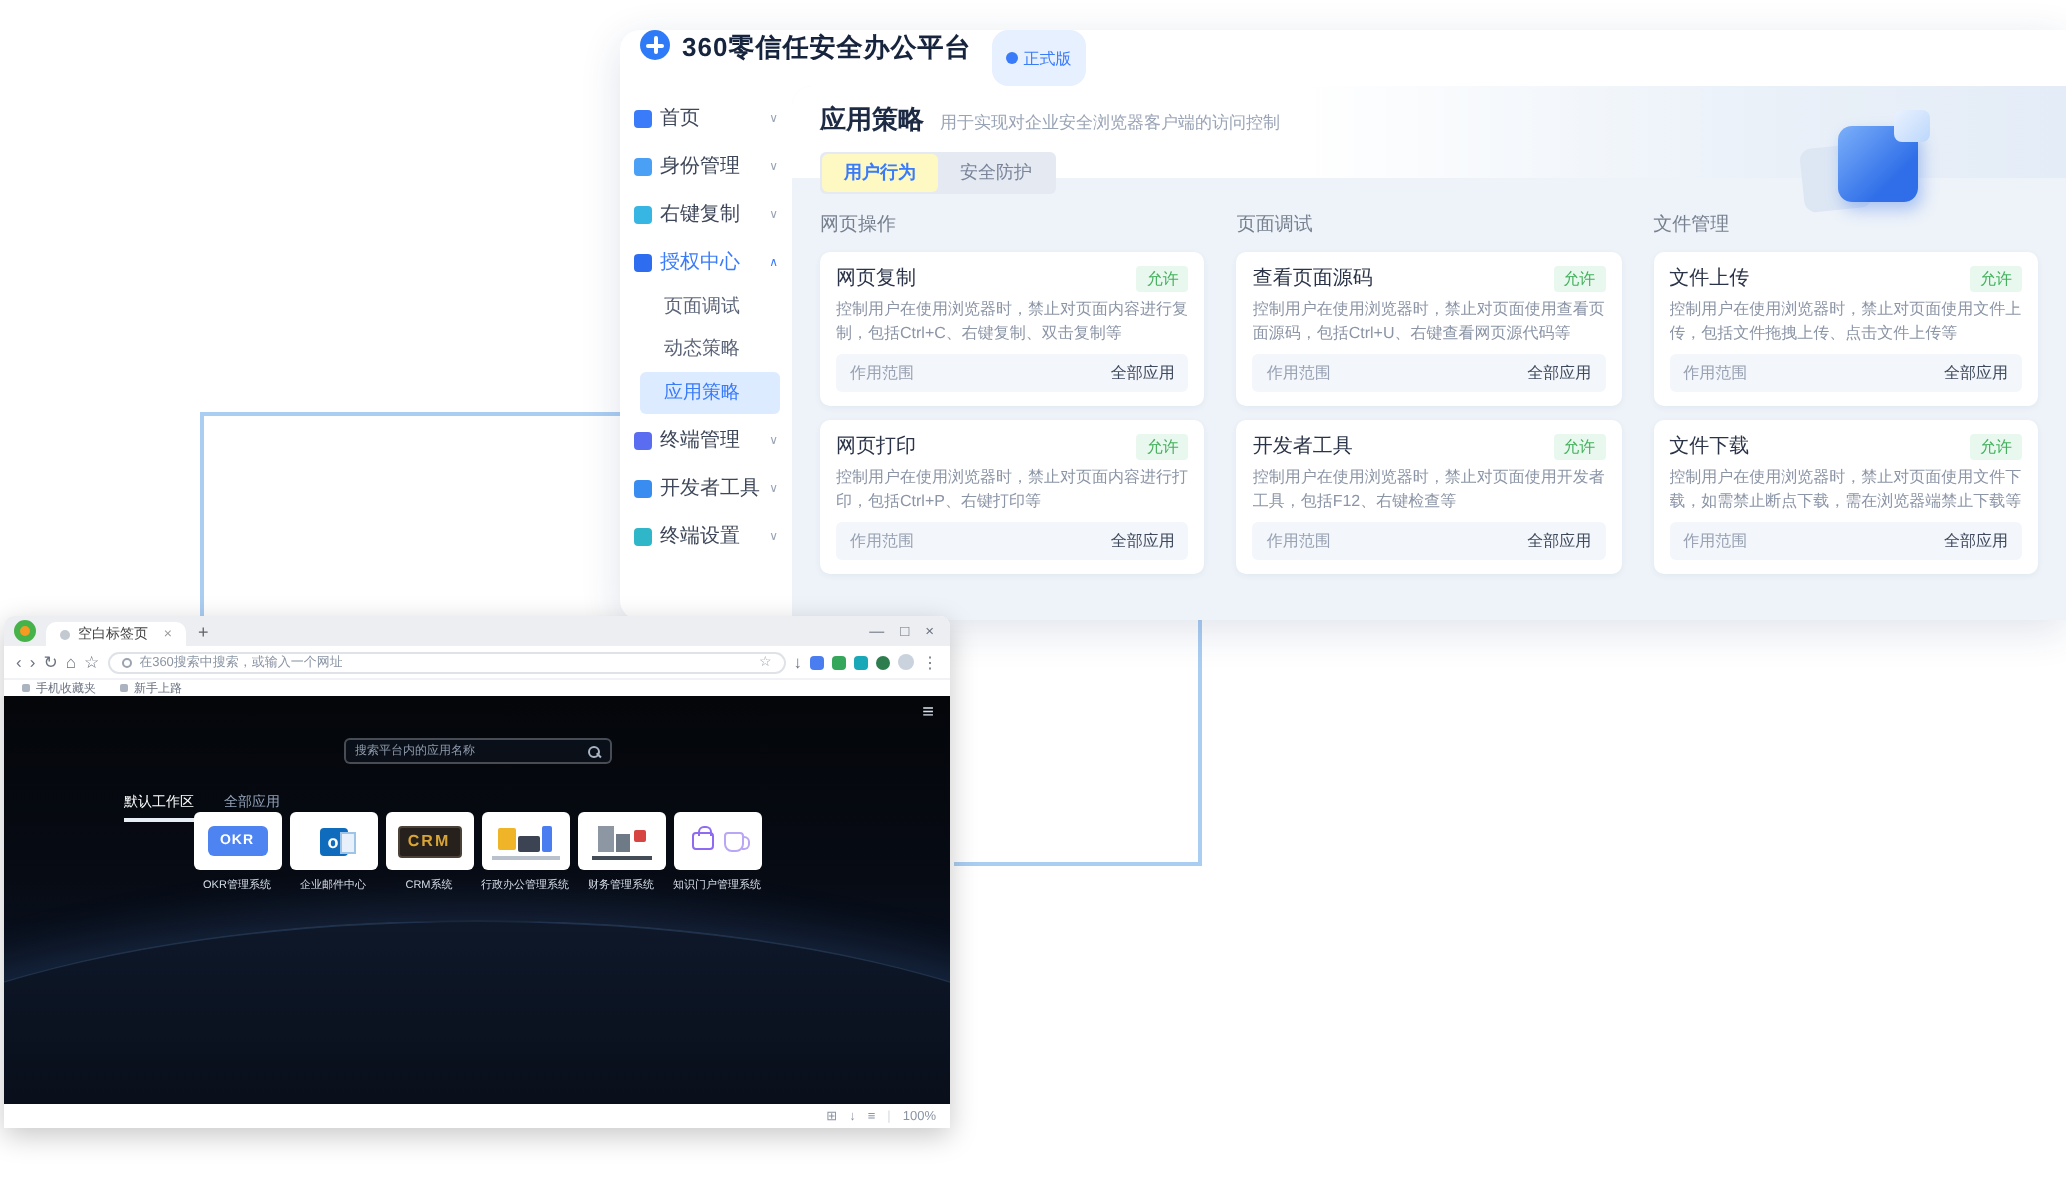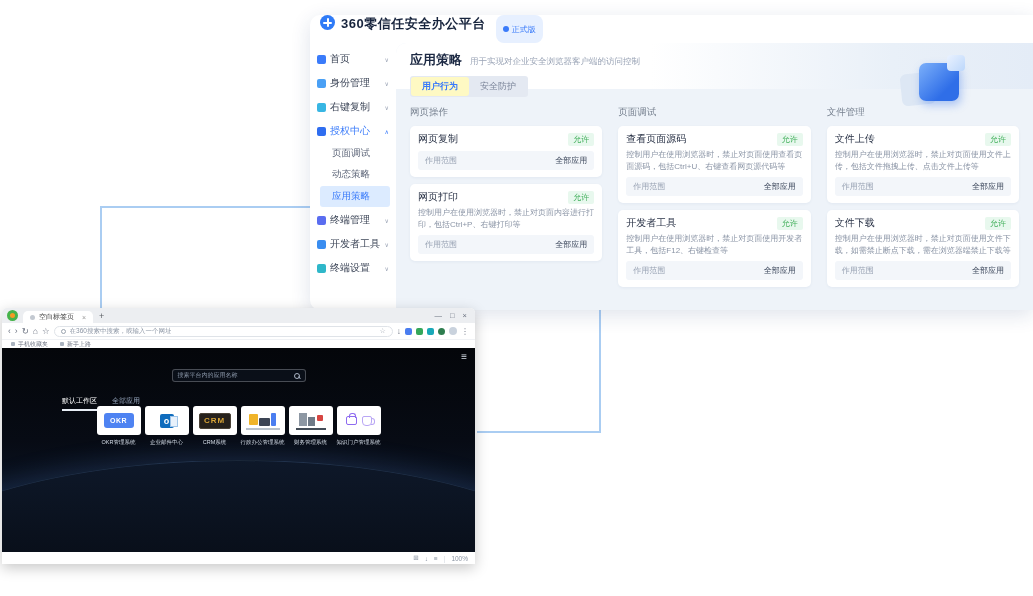--- a/index.html
+++ b/index.html
@@ -239,20 +239,21 @@
 
       <div class="columns">
 
         <div class="col">
           <div class="col-title">网页操作</div>
           <div class="card">
             <div class="card-top">
               <span class="card-title">网页复制</span>
               <span class="badge">允许</span>
             </div>
+            <div class="card-desc">控制用户在使用浏览器时，禁止对页面内容进行复制，包括Ctrl+C、右键复制、双击复制等</div>
             <div class="card-foot">
               <span class="foot-label">作用范围</span>
               <span class="foot-value">全部应用</span>
             </div>
           </div>
           <div class="card">
             <div class="card-top">
               <span class="card-title">网页打印</span>
               <span class="badge">允许</span>
             </div>

